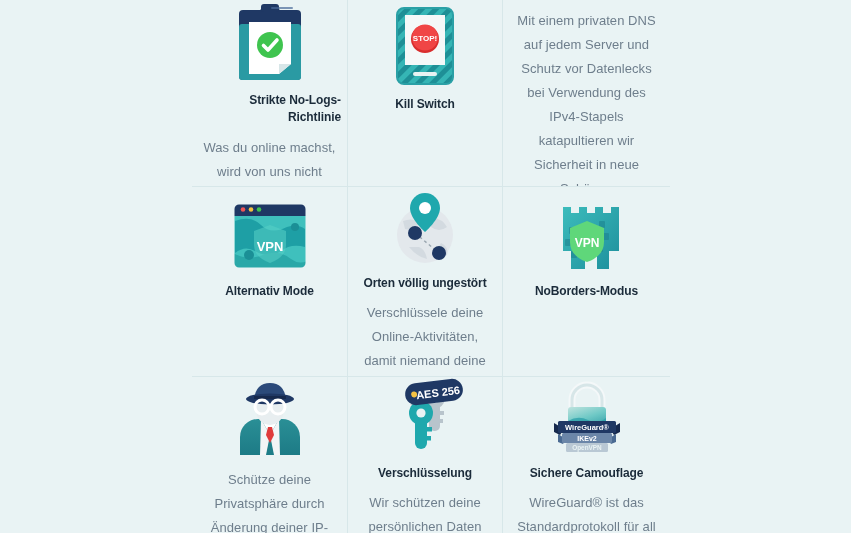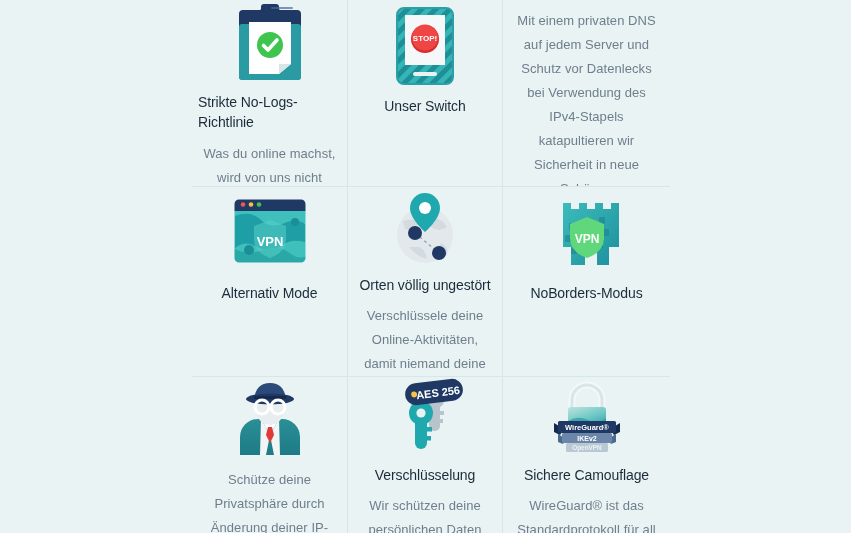--- a/index.html
+++ b/index.html
@@ -42,32 +42,32 @@
   
   .cell.col1, .cell.col2 {
     border-right: 1px solid #d7e7e9;
   }
   .cell.row2, .cell.row3 {
     border-top: 1px solid #d7e7e9;
   }
   .icon-wrap {
     height: 88px;
     display: flex;
-    align-items: center;
+    align-items: flex-end;
     justify-content: center;
     margin-bottom: 2px;
   }
   .row1 .icon-wrap { height: 86px; align-items: flex-end; padding-top: 2px; }
   .row2 .icon-wrap { height: 88px; }
   .row3 .icon-wrap { height: 88px; }
   .feature-title {
-    font-size: 14px;
-    font-weight: normal;
+    font-size: 12px;
+    font-weight: bold;
     color: #1b2b3a;
-    text-align: left;
+    text-align: right;
     line-height: 1.45;
     margin: 6px 0 0 0;
     letter-spacing: -0.1px;
   }
   .feature-desc {
     font-size: 13px;
     color: #6e7e8c;
     text-align: center;
     line-height: 1.85;
     margin-top: 9px;
@@ -118,21 +118,21 @@
               <rect x="4" y="2" width="56" height="76" fill="url(#stripes)"></rect>
             </g>
           <rect x="4" y="2" width="56" height="76" rx="7" fill="none" stroke="#2aa0a6" stroke-width="2"></rect>
           <rect x="12" y="9" width="40" height="50" fill="#f4f8f8"></rect>
           <circle cx="32" cy="33" r="14" fill="#d92d2d"></circle>
           <circle cx="32" cy="31.5" r="13" fill="#f04545"></circle>
           <text x="32" y="35" font-family="'Liberation Sans',sans-serif" font-size="8" font-weight="bold" fill="#ffffff" text-anchor="middle">STOP!</text>
           <rect x="20" y="66" width="24" height="4" rx="2" fill="#e8f2f2"></rect>
         </svg>
       </div>
-      <div class="feature-title">Unser Switch</div>
+      <div class="feature-title">Kill Switch</div>
     </div>
 
     <div class="cell row1 col3">
       <div class="feature-desc">Mit einem privaten DNS auf jedem Server und Schutz vor Datenlecks bei Verwendung des IPv4-Stapels katapultieren wir Sicherheit in neue Sphären.</div>
     </div>
 
     <div class="cell row2 col1">
       <div class="icon-wrap">
         <svg width="86" height="78" viewBox="0 0 86 78">
           <defs>

